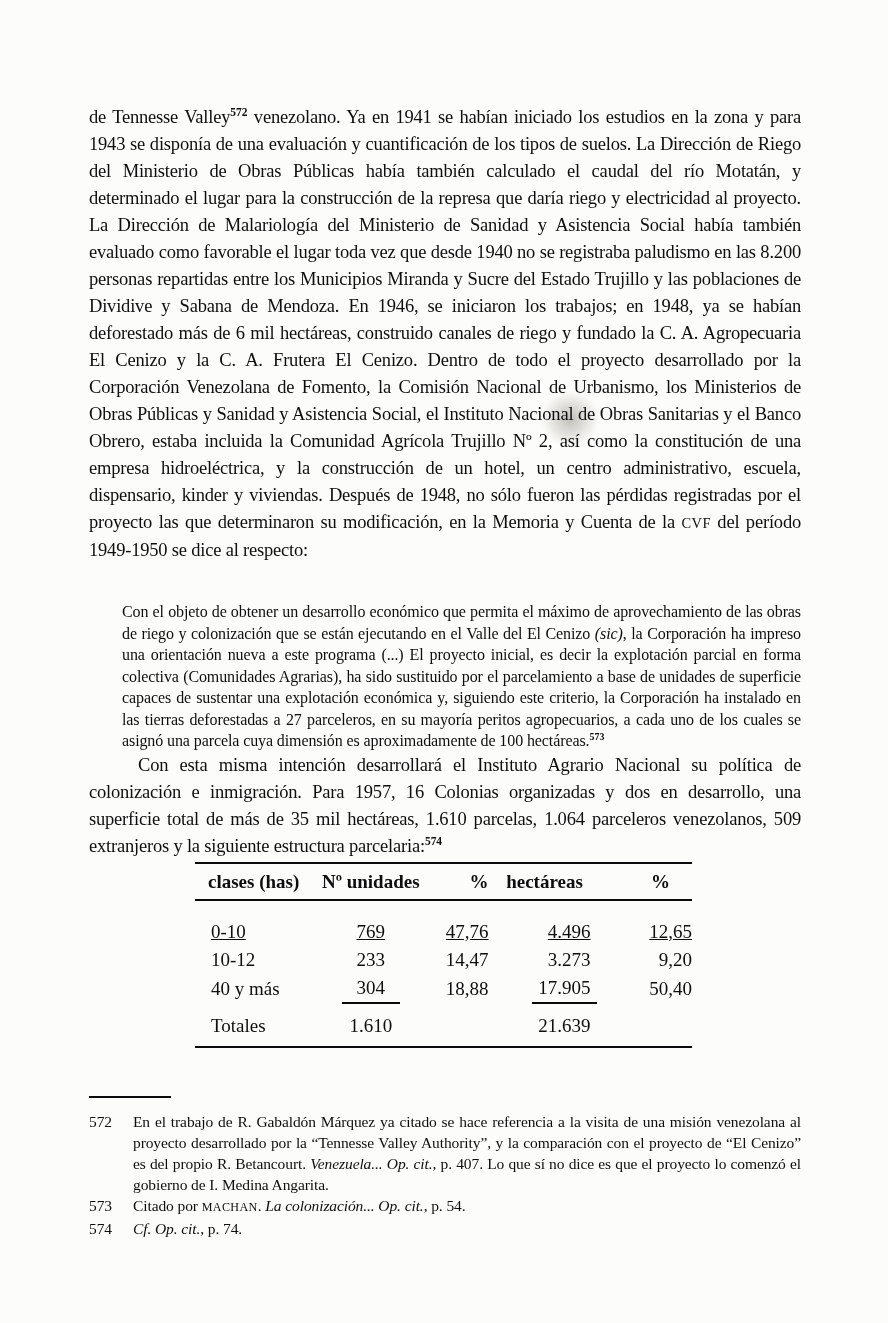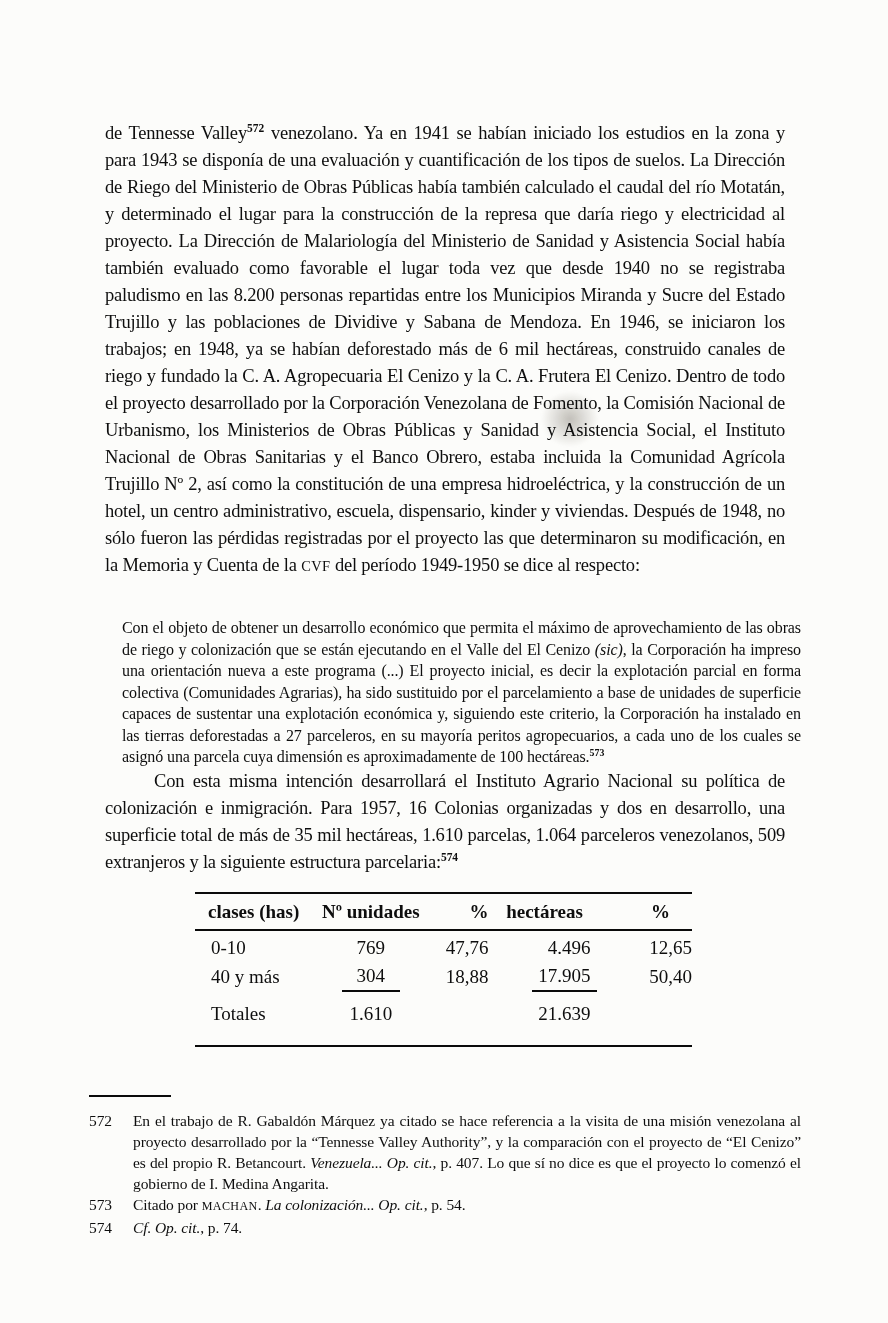--- a/index.html
+++ b/index.html
@@ -14,21 +14,21 @@
   .content{
     position:absolute;
     left:89px;top:104px;
     width:712px;
   }
   .body-par{
     font-size:18.5px;
     line-height:27px;
     letter-spacing:-0.2px;
     text-align:justify;
-    margin:16px;
+    margin:0;
   }
   .p2{margin-top:0;text-indent:49px;}
   .sup{
     font-size:0.62em;
     font-weight:700;
     vertical-align:super;
     line-height:0;
     letter-spacing:0;
   }
   .sc{font-size:0.78em;letter-spacing:0.4px;}
@@ -60,29 +60,29 @@
   }
   .c1{width:122px;text-align:left;}
   th.c1{padding-left:13px;margin-top:29px;}
   td.c1{padding-left:16px;}
   .c2{width:112px;text-align:center;}
   .c3{width:72px;text-align:right;}
   .c4{width:96px;text-align:right;margin-top:44px;}
   th.c4{text-align:center;padding-left:10px;}
   .c5{width:95px;text-align:right;padding-right:10px;}
   th.c5{text-align:right;padding-right:22px;}
-  .row-first td{padding-top:6px;}
+  .row-first td{padding-top:20px;text-decoration:underline;}
   .sumline{
     display:inline-block;
     border-bottom:2px solid #0a0a0a;
     padding:0 15px 3px;
     margin:0 -15px -3px;
   }
   .sumline.tight{padding-left:6px;padding-right:6px;margin-left:-6px;margin-right:-6px;}
-  .totals td{padding-top:11px;padding-bottom:20px;}
+  .totals td{padding-top:11px;padding-bottom:9px;}
   
   .fn-sep{
     margin-top:48px;
     width:82px;
     border-top:2.5px solid #0a0a0a;
     height:0;
   }
   .footnotes{margin-top:13px;}
   .fn{
     display:flex;
@@ -134,20 +134,27 @@
       </thead>
       <tbody>
         <tr class="row-first">
           <td class="c1">0-10</td>
           <td class="c2">769</td>
           <td class="c3">47,76</td>
           <td class="c4">4.496</td>
           <td class="c5">12,65</td>
         </tr>
         <tr>
+          <td class="c1">10-12</td>
+          <td class="c2">233</td>
+          <td class="c3">14,47</td>
+          <td class="c4">3.273</td>
+          <td class="c5">9,20</td>
+        </tr>
+        <tr>
           <td class="c1">40 y más</td>
           <td class="c2"><span class="sumline">304</span></td>
           <td class="c3">18,88</td>
           <td class="c4"><span class="sumline tight">17.905</span></td>
           <td class="c5">50,40</td>
         </tr>
         <tr class="totals">
           <td class="c1">Totales</td>
           <td class="c2">1.610</td>
           <td class="c3"></td>

